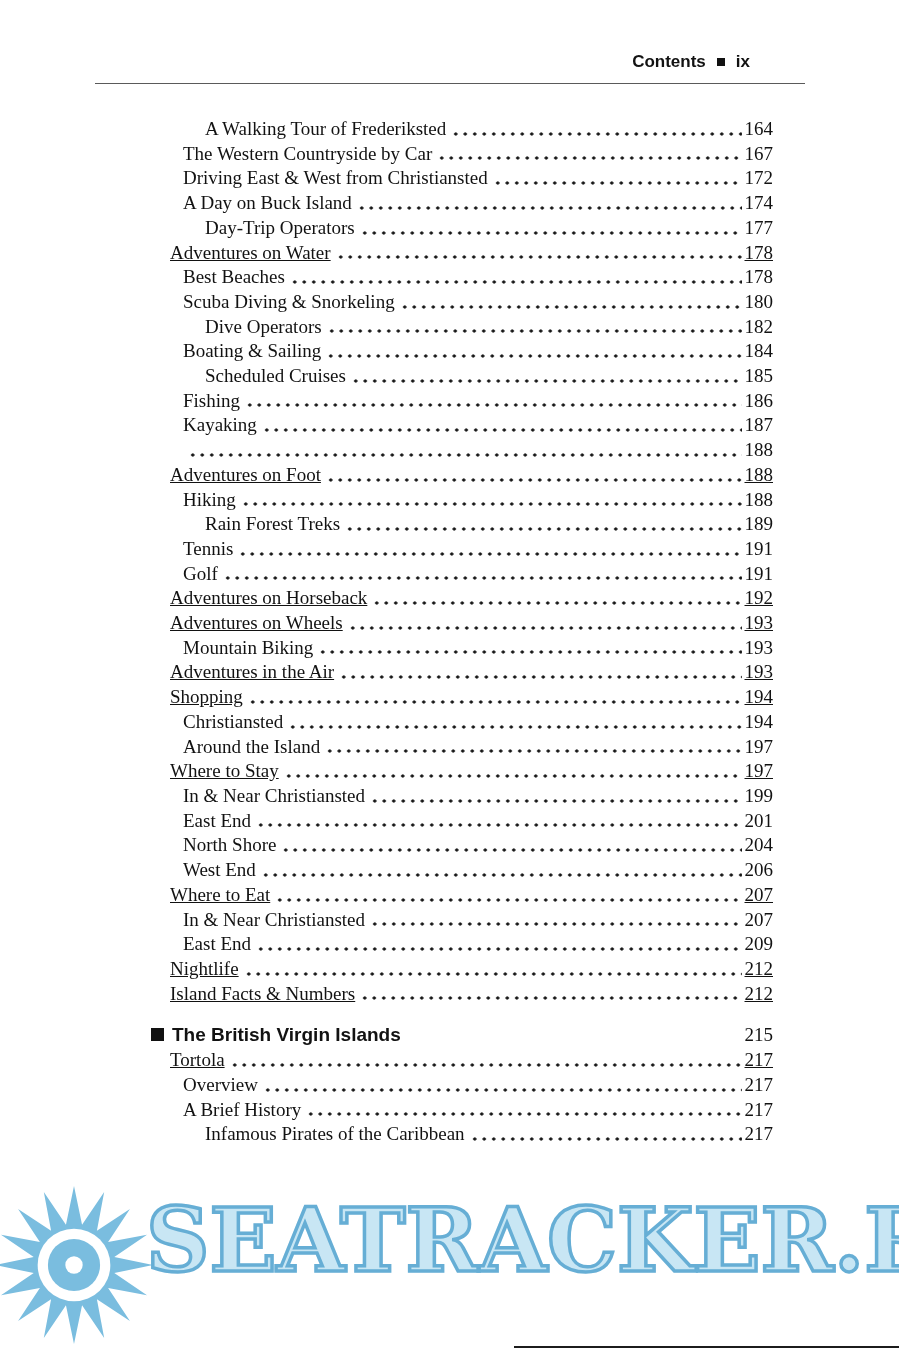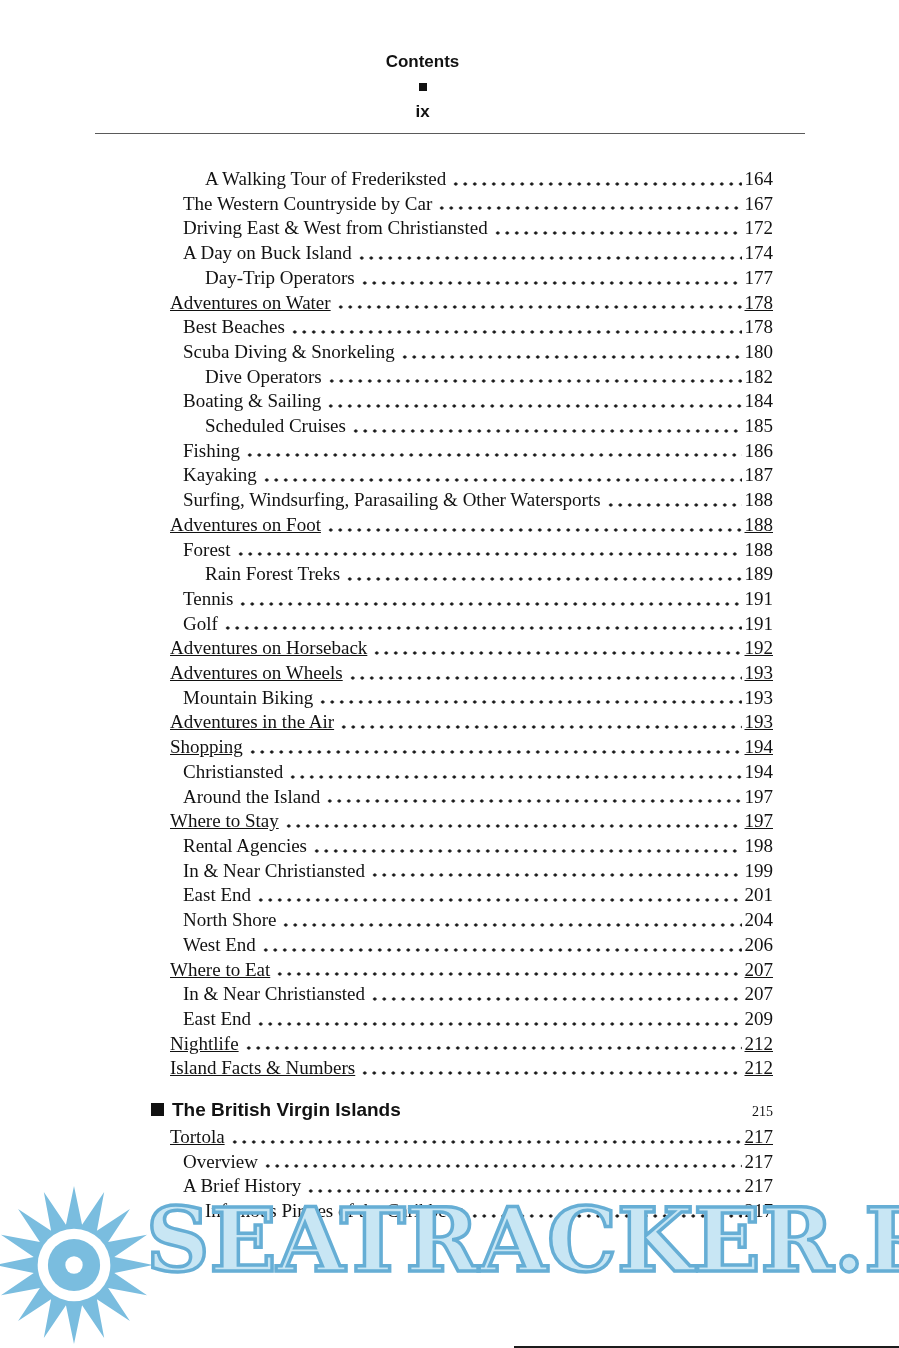--- a/index.html
+++ b/index.html
@@ -11,21 +11,21 @@
     position:relative;
     overflow:hidden;
   }
   .page { padding:52px 94px 0 95px; }
 
   
   .header-row {
     display:flex; justify-content:flex-end; align-items:center; gap:11px;
     padding-right:55px;
     font-family:"Liberation Sans", sans-serif;
-    font-weight:bold; font-size:17px; line-height:20px;flex-direction:column;
+    font-weight:bold; font-size:17px; line-height:20px;
   }
   .header-square { width:8px; height:8px; background:#111; display:inline-block; }
   .rule { border-top:1px solid #5a5a5a; margin-top:11px; }
 
   
   .toc { margin-top:33px; padding-right:32px; font-size:19px; }
   .row { display:flex; align-items:baseline; line-height:24.7px; }
   .row .t { white-space:nowrap; }
   .row .pg { white-space:nowrap; }
   .leader {
@@ -47,21 +47,21 @@
     line-height:27px;
     padding-left:16px;
   }
   .section-title-wrap { display:flex; align-items:center; gap:8px; }
   .section-square { width:13px; height:13px; background:#111; display:inline-block; flex:0 0 auto; }
   .section-title {
     font-family:"Liberation Sans", sans-serif;
     font-weight:bold; font-size:19px;
   }
   .section-spacer { flex:1 1 auto; }
-  .section-pg { font-size:14px; }
+  .section-pg { font-size:19px; }
 
   
   .watermark { position:absolute; left:0; right:0; bottom:6px; height:152px; pointer-events:none; }
   .sun { position:absolute; left:-10px; top:-4px; width:168px; height:158px; }
   .wm-text {
     position:absolute; left:146px; top:6px;
     font-family:"DejaVu Serif", serif;
     font-weight:bold; font-size:88px; line-height:1;
     color:#c8e6f4;
     -webkit-text-stroke:3.5px #66aed5;
@@ -141,31 +141,30 @@
         <span class="t">Fishing</span>
         <span class="leader"></span>
         <span class="pg">186</span>
       </div>
     <div class="row l2">
         <span class="t">Kayaking</span>
         <span class="leader"></span>
         <span class="pg">187</span>
       </div>
     <div class="row l2">
-        <span class="t">Surfing, Windsurfing, Parasailing &amp; Other Watersports</span>
         <span class="leader"></span>
         <span class="pg">188</span>
       </div>
     <div class="row l1">
         <span class="t">Adventures on Foot</span>
         <span class="leader"></span>
         <span class="pg">188</span>
       </div>
     <div class="row l2">
-        <span class="t">Forest</span>
+        <span class="t">Hiking</span>
         <span class="leader"></span>
         <span class="pg">188</span>
       </div>
     <div class="row l3">
         <span class="t">Rain Forest Treks</span>
         <span class="leader"></span>
         <span class="pg">189</span>
       </div>
     <div class="row l2">
         <span class="t">Tennis</span>
@@ -209,25 +208,20 @@
       </div>
     <div class="row l2">
         <span class="t">Around the Island</span>
         <span class="leader"></span>
         <span class="pg">197</span>
       </div>
     <div class="row l1">
         <span class="t">Where to Stay</span>
         <span class="leader"></span>
         <span class="pg">197</span>
-      </div>
-    <div class="row l2">
-        <span class="t">Rental Agencies</span>
-        <span class="leader"></span>
-        <span class="pg">198</span>
       </div>
     <div class="row l2">
         <span class="t">In &amp; Near Christiansted</span>
         <span class="leader"></span>
         <span class="pg">199</span>
       </div>
     <div class="row l2">
         <span class="t">East End</span>
         <span class="leader"></span>
         <span class="pg">201</span>

